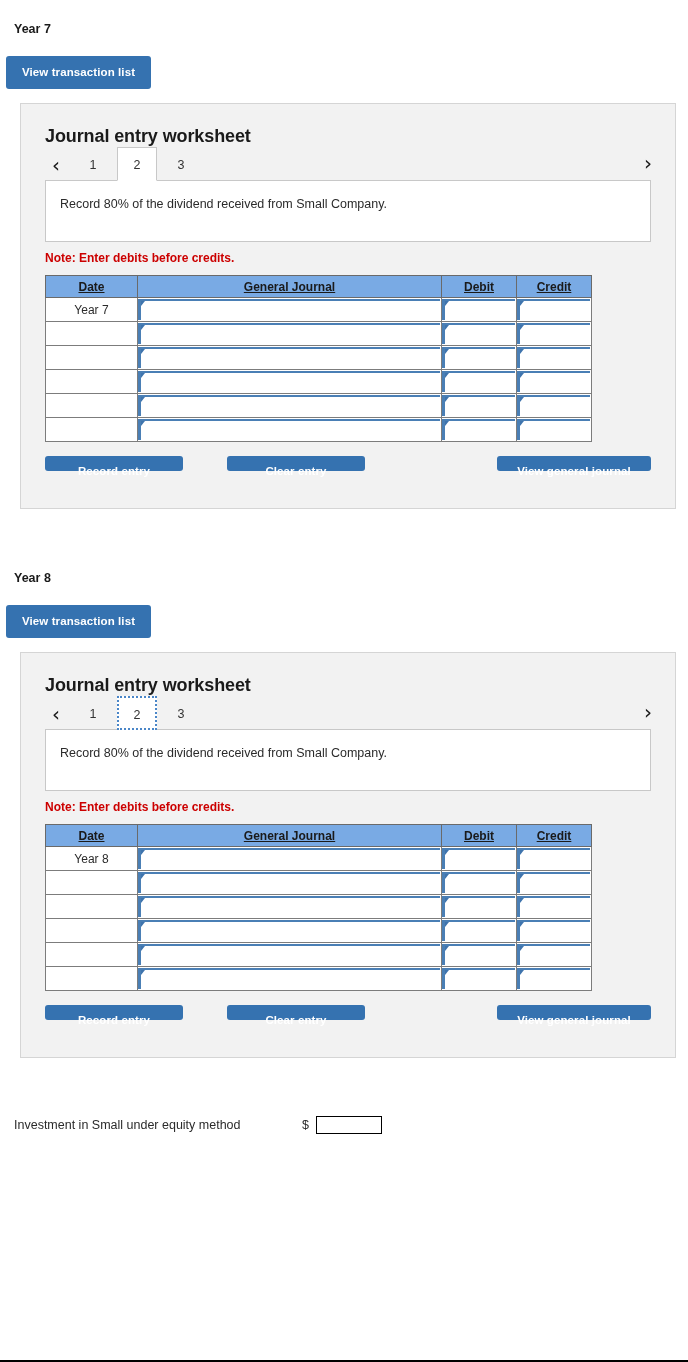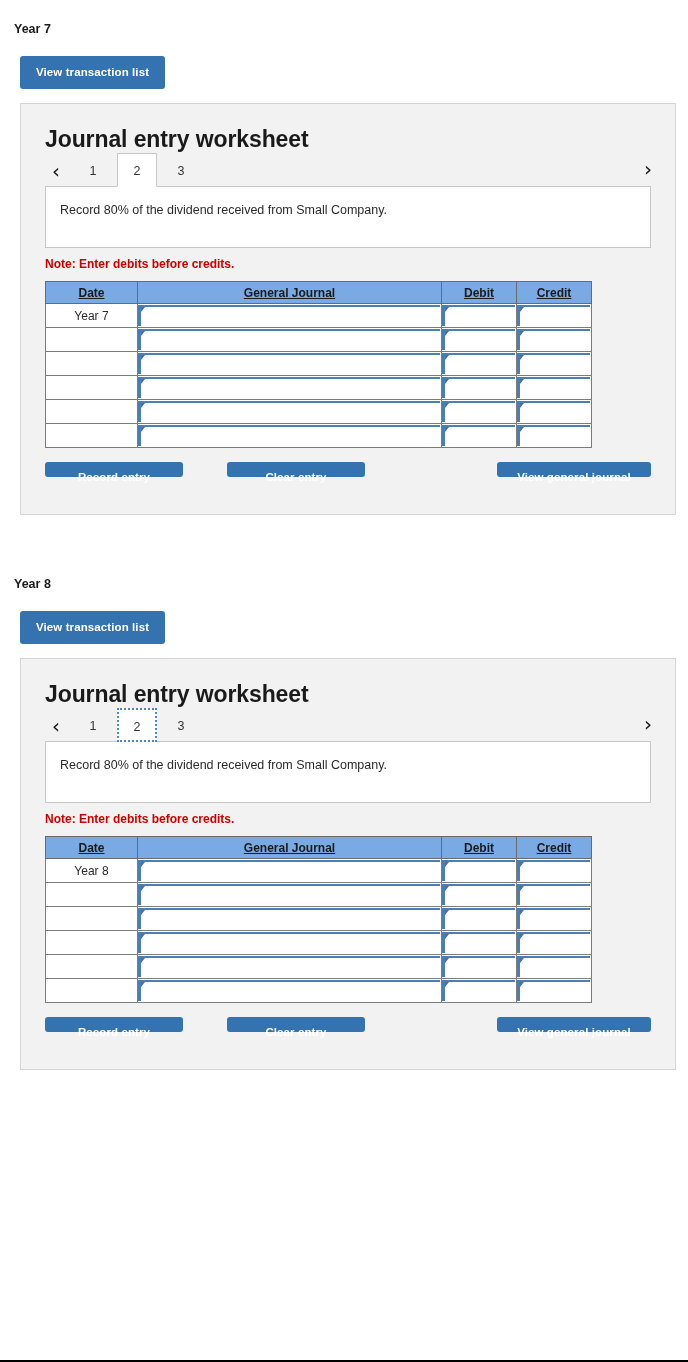--- a/index.html
+++ b/index.html
@@ -22,21 +22,21 @@
 
   
   .year-label {
     font-size: 12.5px;
     font-weight: bold;
     color: #1a1a1a;
     padding-left: 14px;
   }
 
   
-  .vtl-wrap { padding-left: 20px; }
+  .vtl-wrap { padding-left: 6px; }
   .btn {
     display: inline-block;
     background: #3572b0;
     color: #ffffff;
     border: none;
     border-radius: 3px;
     font-family: "Liberation Sans", sans-serif;
     font-size: 11.5px;
     font-weight: bold;
     text-align: center;
@@ -51,21 +51,21 @@
   
   .worksheet {
     margin: 14px 12px 0 20px;
     background: #f2f2f2;
     border: 1px solid #d5d5d5;
     box-sizing: border-box;
     width: 656px;
     padding: 0 0 22px 0;
   }
   .ws-title {
-    font-size: 23px;
+    font-size: 18px;
     font-weight: bold;
     color: #1a1a1a;
     padding: 22px 0 0 24px;
     letter-spacing: -.1px;
   }
 
   
   .tabs-row {
     display: flex;
     align-items: flex-end;
@@ -500,15 +500,20 @@
         <button class="btn btn-act btn-record">Record entry</button>
         <button class="btn btn-act btn-clear">Clear entry</button>
         <button class="btn btn-act btn-viewgj">View general journal</button>
       </div>
     </div>
   </div>
 
   <div style="height:58px;"></div>
 
   <div class="q-block">
+    <div class="ans-row">
+      <span class="ans-label">Investment in Small under equity method</span>
+      <span class="dollar">$</span>
+      <input class="ans-input" type="text" placeholder="" style="">
+    </div>
   </div>
 
 </div>
 
 </body></html>

